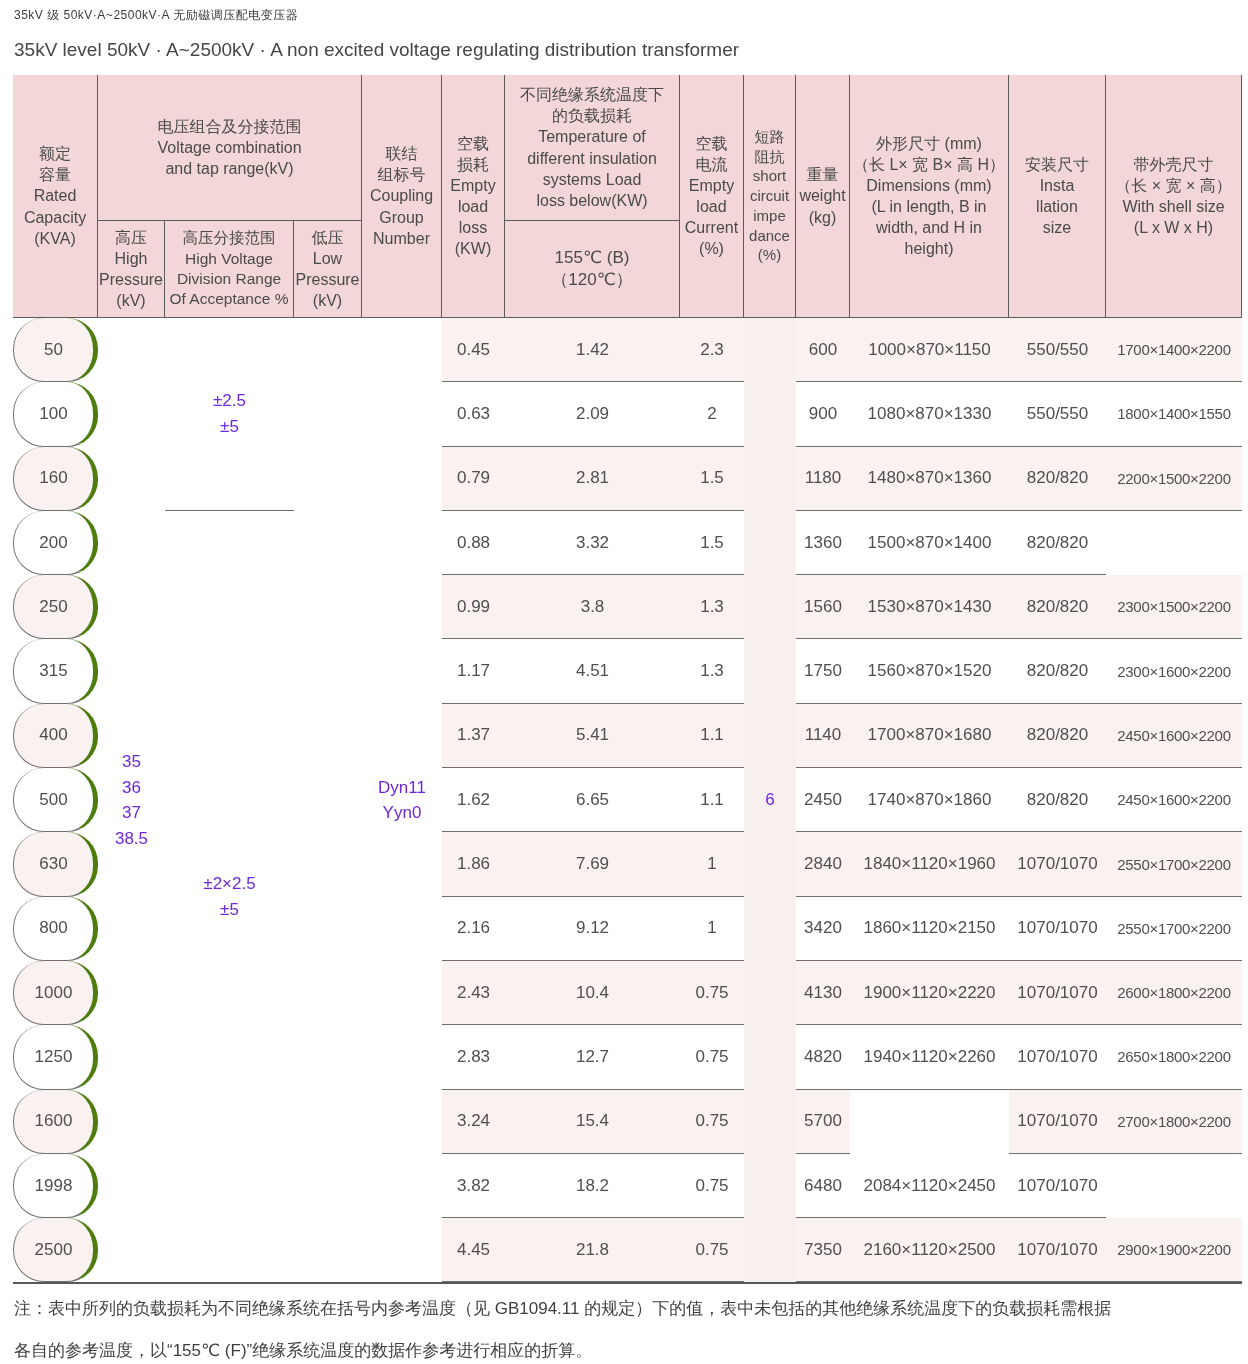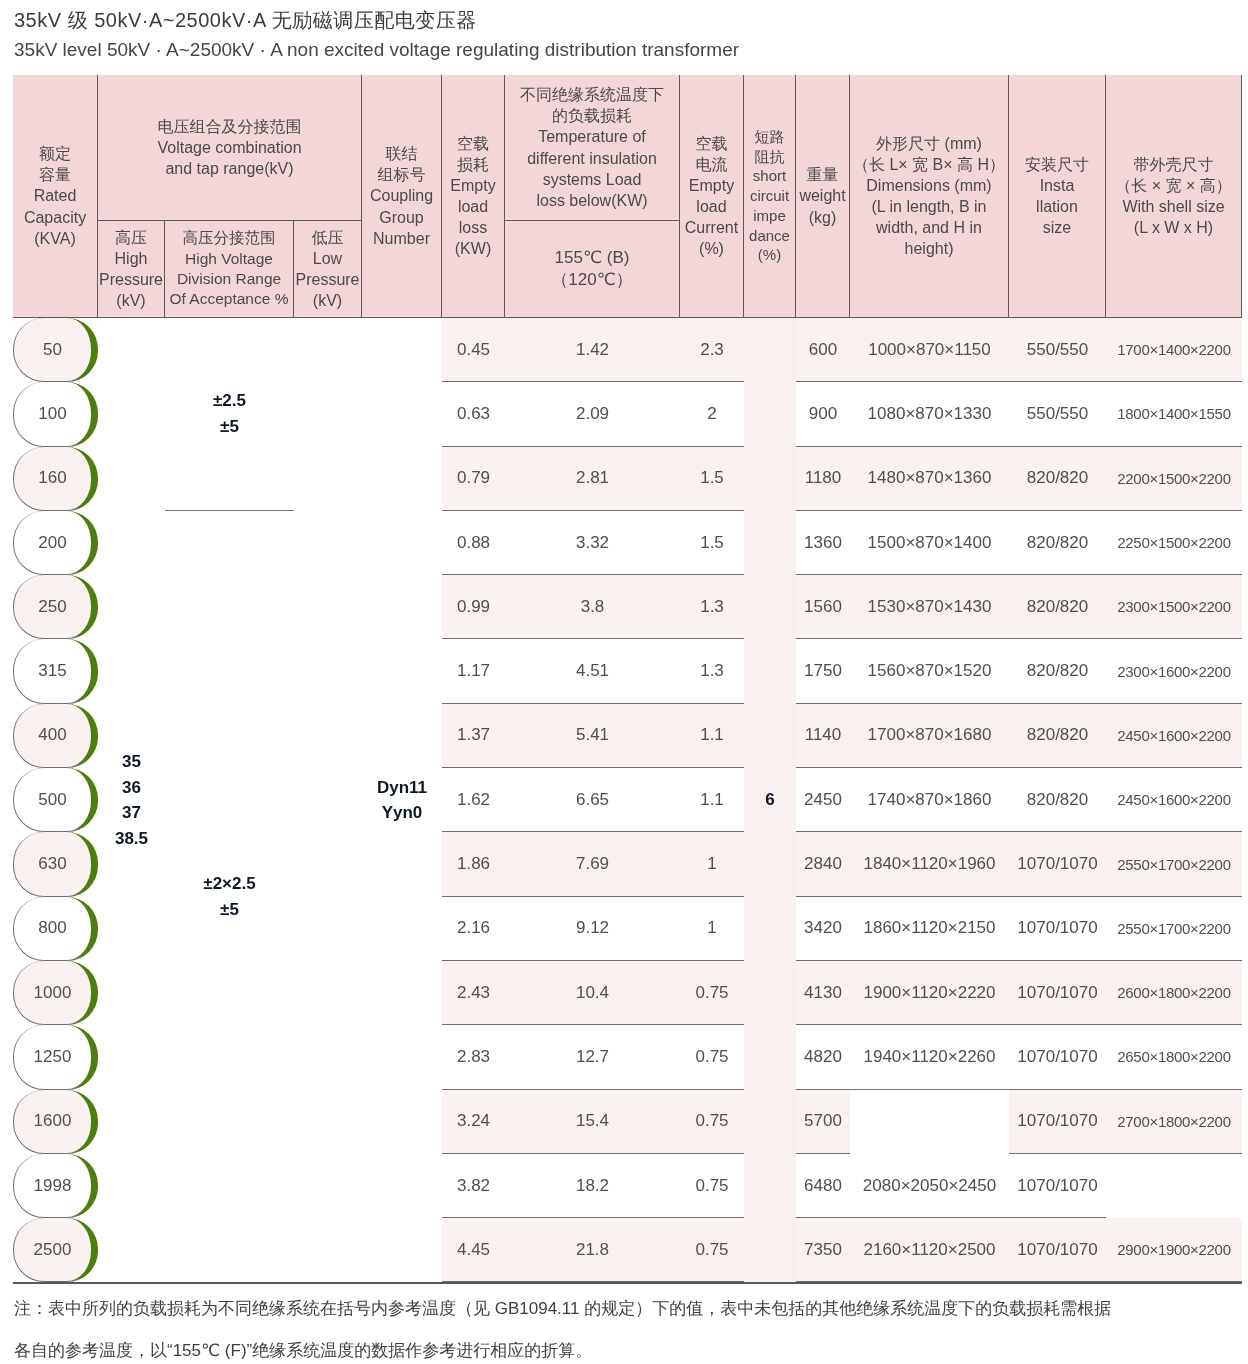--- a/index.html
+++ b/index.html
@@ -1,36 +1,36 @@
 <!DOCTYPE html>
 <html><head>
 <meta charset="utf-8">
 <style>
   html,body{margin:0;padding:0;background:#fff;}
   .page{position:relative;width:1248px;height:1364px;background:#ffffff;
         font-family:"Liberation Sans","DejaVu Sans",sans-serif;color:#3f3f3f;overflow:hidden;}
-  .title-zh{position:absolute;left:14px;top:7px;font-size:20px;color:#3c3c3c;letter-spacing:.5px;}
+  .title-zh{position:absolute;left:14px;top:7px;font-size:12px;color:#3c3c3c;letter-spacing:.5px;}
   .title-en{position:absolute;left:14px;top:39px;font-size:19px;color:#464646;}
   .spec-table{position:absolute;left:13px;top:75px;display:grid;
       grid-template-columns:85px 67px 129px 68px 80px 63px 175px 64px 52px 54px 159px 97px 136px;
       grid-template-rows:146px 97px repeat(15,64.3px);}
   .h{background:#f3d7d8;border-right:1px solid #5c5c5c;border-bottom:1px solid #5c5c5c;
      display:flex;align-items:center;justify-content:center;text-align:center;
      white-space:pre-line;font-size:16px;line-height:1.32;color:#4a4a4a;}
   .h.small{font-size:15px;}
   .h.med{font-size:15.5px;}
   .d{display:flex;align-items:center;justify-content:center;text-align:center;
      border-bottom:1px solid #6f6f6f;font-size:17px;color:#4f4f4f;}
-  .c1{grid-column:1;border-left:1px solid #6f6f6f;border-right:7px solid #4d7c0f;border-radius:31px;}
+  .c1{grid-column:1;border-left:1px solid #6f6f6f;border-right:5px solid #4d7c0f;border-radius:31px;}
   .c6{grid-column:6}.c7{grid-column:7}.c8{grid-column:8}.c10{grid-column:10}
   .c11{grid-column:11}.c12{grid-column:12}
   .c13{grid-column:13;font-size:15px;letter-spacing:-0.3px;}
   .p{background:#faf1f1;}
   .m{display:flex;align-items:center;justify-content:center;text-align:center;
-     white-space:pre-line;font-size:17px;color:#0f172a;background:#ffffff;line-height:1.5;font-weight:bold;}
+     white-space:pre-line;font-size:17px;color:#6d28d9;background:#ffffff;line-height:1.5;}
   .m2{grid-column:2;grid-row:3/18;}
   .m3a{grid-column:3;grid-row:3/6;border-bottom:1px solid #6f6f6f;}
   .m3b{grid-column:3;grid-row:6/18;}
   .m4{grid-column:4;grid-row:3/18;}
   .m5{grid-column:5;grid-row:3/18;}
   .m9{grid-column:9;grid-row:3/18;background:#f8efef;}
   .bottom-line{position:absolute;left:13px;top:1282px;width:1229px;height:2px;background:#585858;}
   .note{position:absolute;left:14px;top:1297px;font-size:17px;color:#3f3f3f;width:1220px;}
   .note .l2{margin-top:19px;}
 </style>
@@ -152,21 +152,20 @@
     <div class="d c12 p" style="grid-row:5">820/820</div>
     <div class="d c13 p" style="grid-row:5">2200×1500×2200</div>
 
     <div class="d c1" style="grid-row:6">200</div>
     <div class="d c6" style="grid-row:6">0.88</div>
     <div class="d c7" style="grid-row:6">3.32</div>
     <div class="d c8" style="grid-row:6">1.5</div>
     <div class="d c10" style="grid-row:6">1360</div>
     <div class="d c11" style="grid-row:6">1500×870×1400</div>
     <div class="d c12" style="grid-row:6">820/820</div>
-    <div class="d c13" style="grid-row:6">2250×1500×2200</div>
 
     <div class="d c1 p" style="grid-row:7">250</div>
     <div class="d c6 p" style="grid-row:7">0.99</div>
     <div class="d c7 p" style="grid-row:7">3.8</div>
     <div class="d c8 p" style="grid-row:7">1.3</div>
     <div class="d c10 p" style="grid-row:7">1560</div>
     <div class="d c11 p" style="grid-row:7">1530×870×1430</div>
     <div class="d c12 p" style="grid-row:7">820/820</div>
     <div class="d c13 p" style="grid-row:7">2300×1500×2200</div>
 
@@ -239,21 +238,21 @@
     <div class="d c8 p" style="grid-row:15">0.75</div>
     <div class="d c10 p" style="grid-row:15">5700</div>
     <div class="d c12 p" style="grid-row:15">1070/1070</div>
     <div class="d c13 p" style="grid-row:15">2700×1800×2200</div>
 
     <div class="d c1" style="grid-row:16">1998</div>
     <div class="d c6" style="grid-row:16">3.82</div>
     <div class="d c7" style="grid-row:16">18.2</div>
     <div class="d c8" style="grid-row:16">0.75</div>
     <div class="d c10" style="grid-row:16">6480</div>
-    <div class="d c11" style="grid-row:16">2080×2050×2450</div>
+    <div class="d c11" style="grid-row:16">2084×1120×2450</div>
     <div class="d c12" style="grid-row:16">1070/1070</div>
 
     <div class="d c1 p" style="grid-row:17">2500</div>
     <div class="d c6 p" style="grid-row:17">4.45</div>
     <div class="d c7 p" style="grid-row:17">21.8</div>
     <div class="d c8 p" style="grid-row:17">0.75</div>
     <div class="d c10 p" style="grid-row:17">7350</div>
     <div class="d c11 p" style="grid-row:17">2160×1120×2500</div>
     <div class="d c12 p" style="grid-row:17">1070/1070</div>
     <div class="d c13 p" style="grid-row:17">2900×1900×2200</div>

